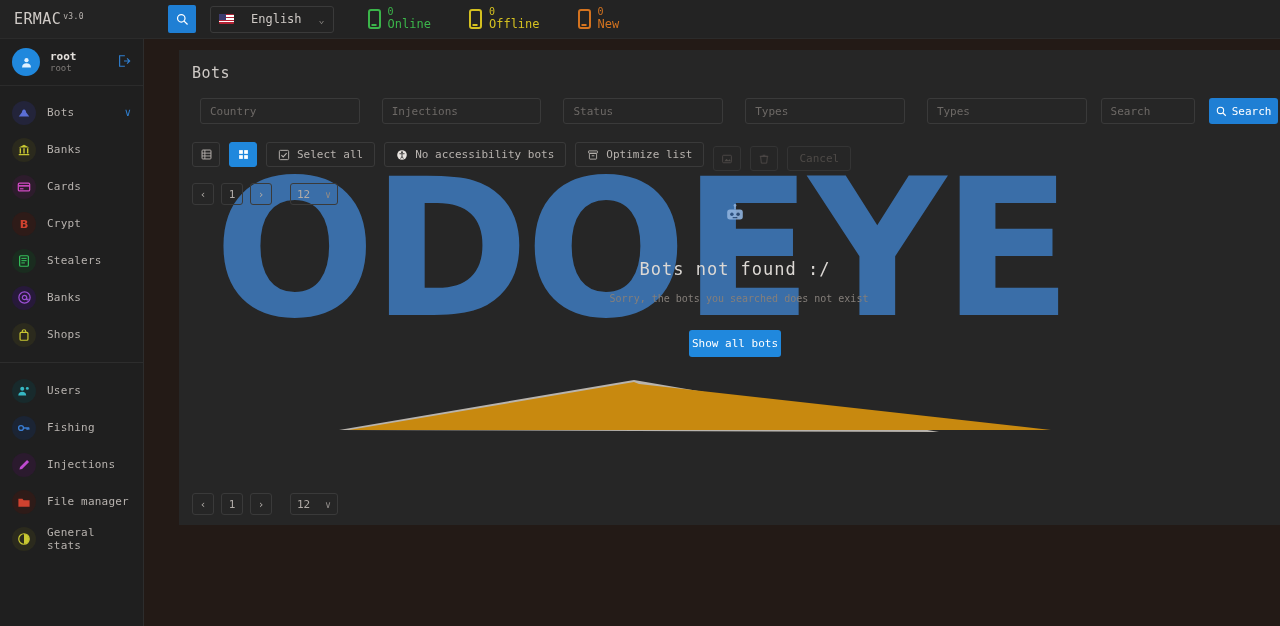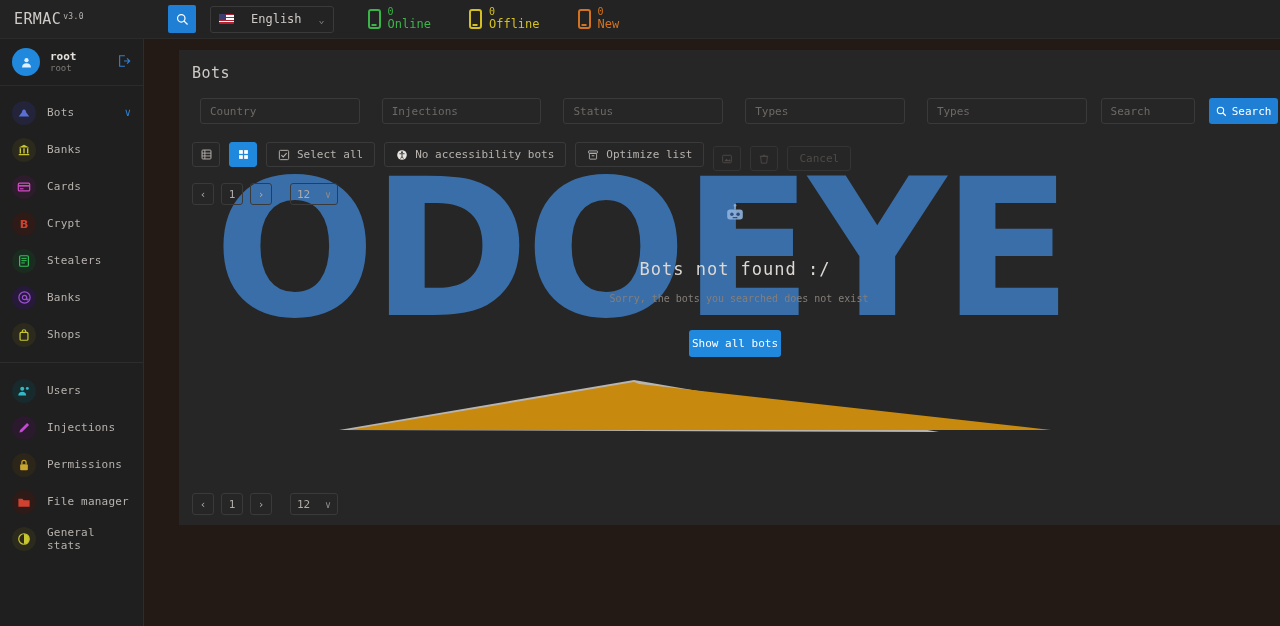--- a/index.html
+++ b/index.html
@@ -327,39 +327,39 @@
       <span class="ico" style="background:#182a2c">
         <svg width="14" height="14" viewBox="0 0 16 16">
             <circle cx="6" cy="5.4" r="2.3" fill="#36b8c4"></circle>
             <path d="M1.5 13c0-2.6 2-4.1 4.5-4.1s4.5 1.5 4.5 4.1z" fill="#36b8c4"></path>
             <circle cx="11.8" cy="5" r="1.7" fill="#36b8c4"></circle>
           </svg>
       </span>
       <span class="nav-label">Users</span>
     </div>
 
+    <div class="nav-item">
+      <span class="ico" style="background:#1b2434">
+        <svg width="14" height="14" viewBox="0 0 16 16">
+            <circle cx="4.6" cy="8" r="2.8" fill="none" stroke="#3a7ed4" stroke-width="1.5"></circle>
+            <path d="M7.4 8h6.6M11.6 8v2.4M13.5 8v2" stroke="#3a7ed4" stroke-width="1.5" fill="none"></path>
+          </svg>
+      </span>
+      <span class="nav-label">Fishing</span>
+    </div>
 
     <div class="nav-item">
       <span class="ico" style="background:#2b1a2e">
         <svg width="14" height="14" viewBox="0 0 16 16">
             <path d="M11.5 2.2l2.3 2.3-8 8-3 .7.7-3z" fill="#c04ad0"></path>
           </svg>
       </span>
       <span class="nav-label">Injections</span>
     </div>
 
-    <div class="nav-item">
-      <span class="ico" style="background:#2b2619">
-        <svg width="14" height="14" viewBox="0 0 16 16">
-            <rect x="3.6" y="7" width="8.8" height="7" rx="1.2" fill="#c9a52e"></rect>
-            <path d="M5.6 7V5.2a2.4 2.4 0 014.8 0V7" fill="none" stroke="#c9a52e" stroke-width="1.4"></path>
-          </svg>
-      </span>
-      <span class="nav-label">Permissions</span>
-    </div>
 
     <div class="nav-item">
       <span class="ico" style="background:#2e1b18">
         <svg width="14" height="14" viewBox="0 0 16 16">
             <path d="M1.6 4.4h4.6l1.3 1.6h6.9v7.4H1.6z" fill="#d0422f"></path>
           </svg>
       </span>
       <span class="nav-label">File manager</span>
     </div>
 

